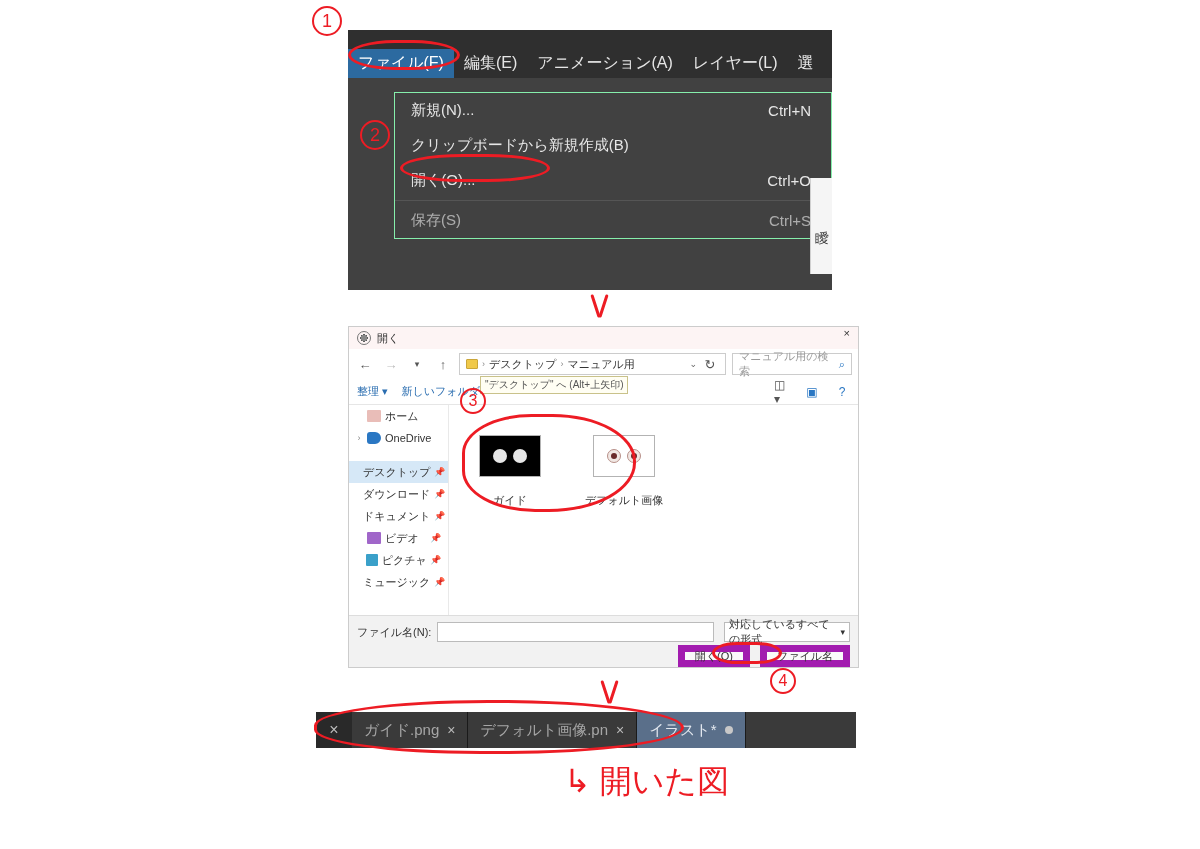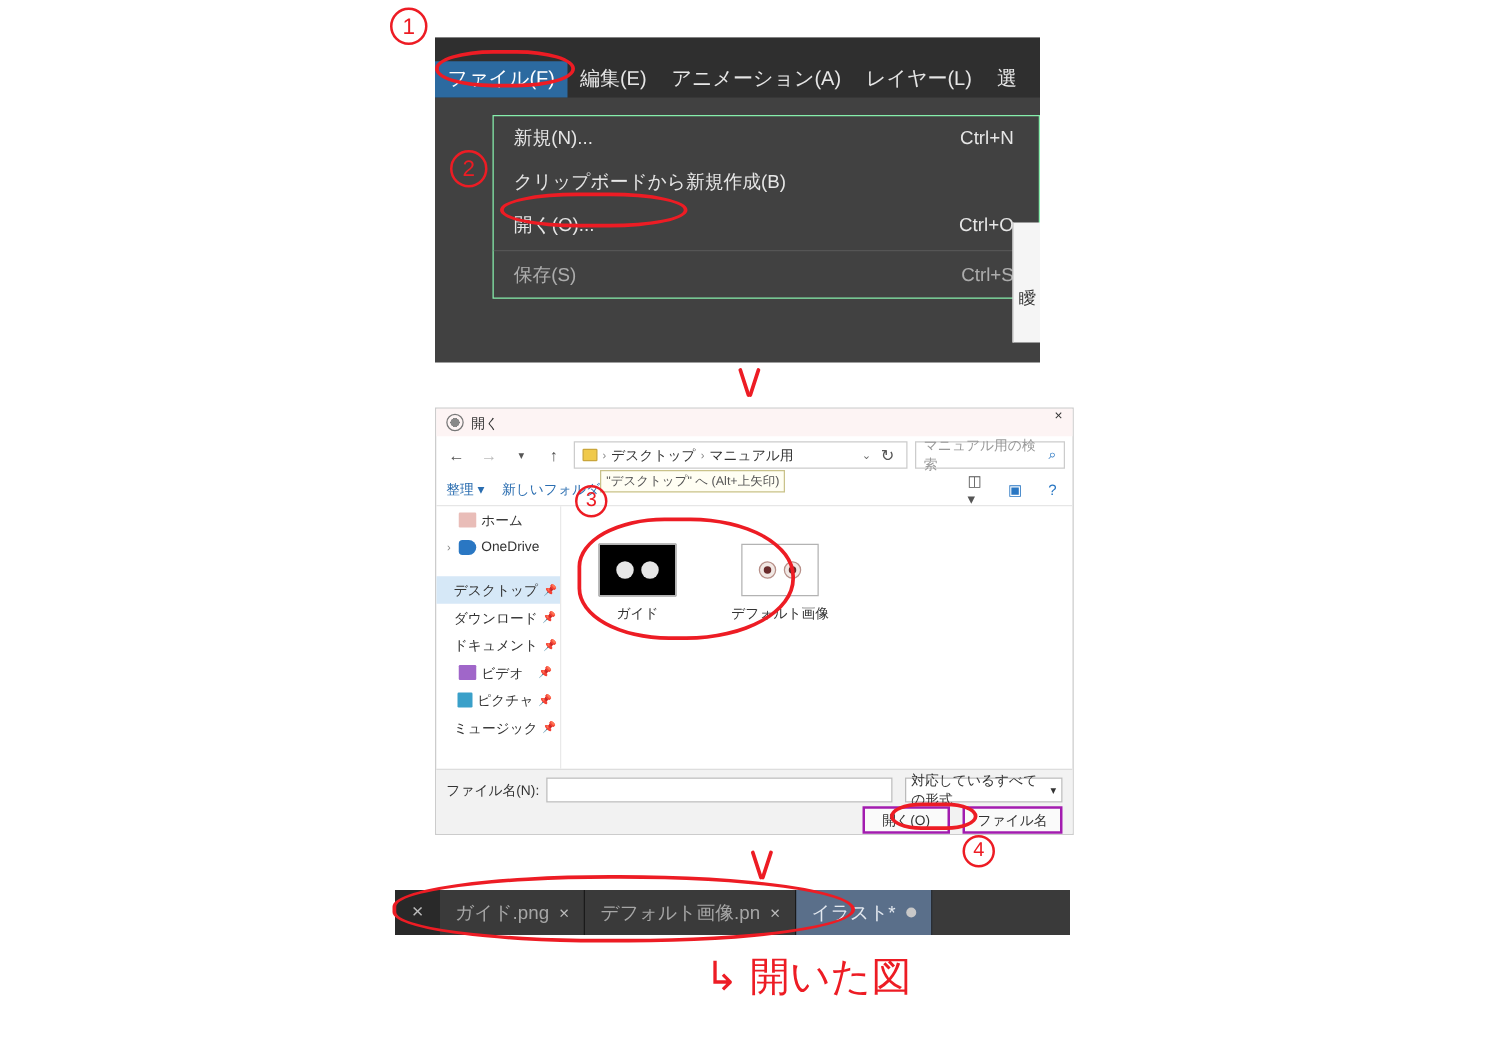--- a/index.html
+++ b/index.html
@@ -176,21 +176,21 @@
   .navpane .tree-ind{display:inline-block;width:8px;color:#888;font-size:9px;text-align:center;}
 
   .contentpane {
     flex:1;
     padding:30px 10px;
     display:flex;
     gap:24px;
     align-items:flex-start;
   }
   .filetile {
-    display:flex;flex-direction:column;align-items:center;gap:6px;
+    display:flex;flex-direction:column;align-items:center;gap:16px;
     font-size:11px;color:#333;padding-left:20px;
   }
   .thumb {
     width:62px;height:42px;border:1px solid #b3b3b3;
     display:flex;align-items:center;justify-content:center;gap:6px;
   }
   .thumb.guide{background:#000;}
   .thumb.def{background:#fff;}
   .dot{width:14px;height:14px;border-radius:50%;}
   .dot.white{background:#e6e6e6;}
@@ -205,21 +205,21 @@
   .namebox { flex:1; display:flex; align-items:center; gap:6px;}
   .namebox input {
     flex:1;height:20px;border:1px solid #bbb;font-size:11px;padding:0 4px;
   }
   .combo {
     width:126px;height:20px;border:1px solid #bbb;background:#fff;
     display:flex;align-items:center;justify-content:space-between;padding:0 4px;font-size:11px;
   }
   .btn {
     height:22px;min-width:70px;padding:0 10px;
-    border:2px solid #a21caf;background:#fafafa;
+    border:7px solid #a21caf;background:#fafafa;
     display:flex;align-items:center;justify-content:center;font-size:11px;
   }
 
   
   .tabstrip {
     position:absolute;
     left:316px; top:712px;
     width:540px;height:36px;
     background:#292929;
     display:flex;align-items:stretch;

